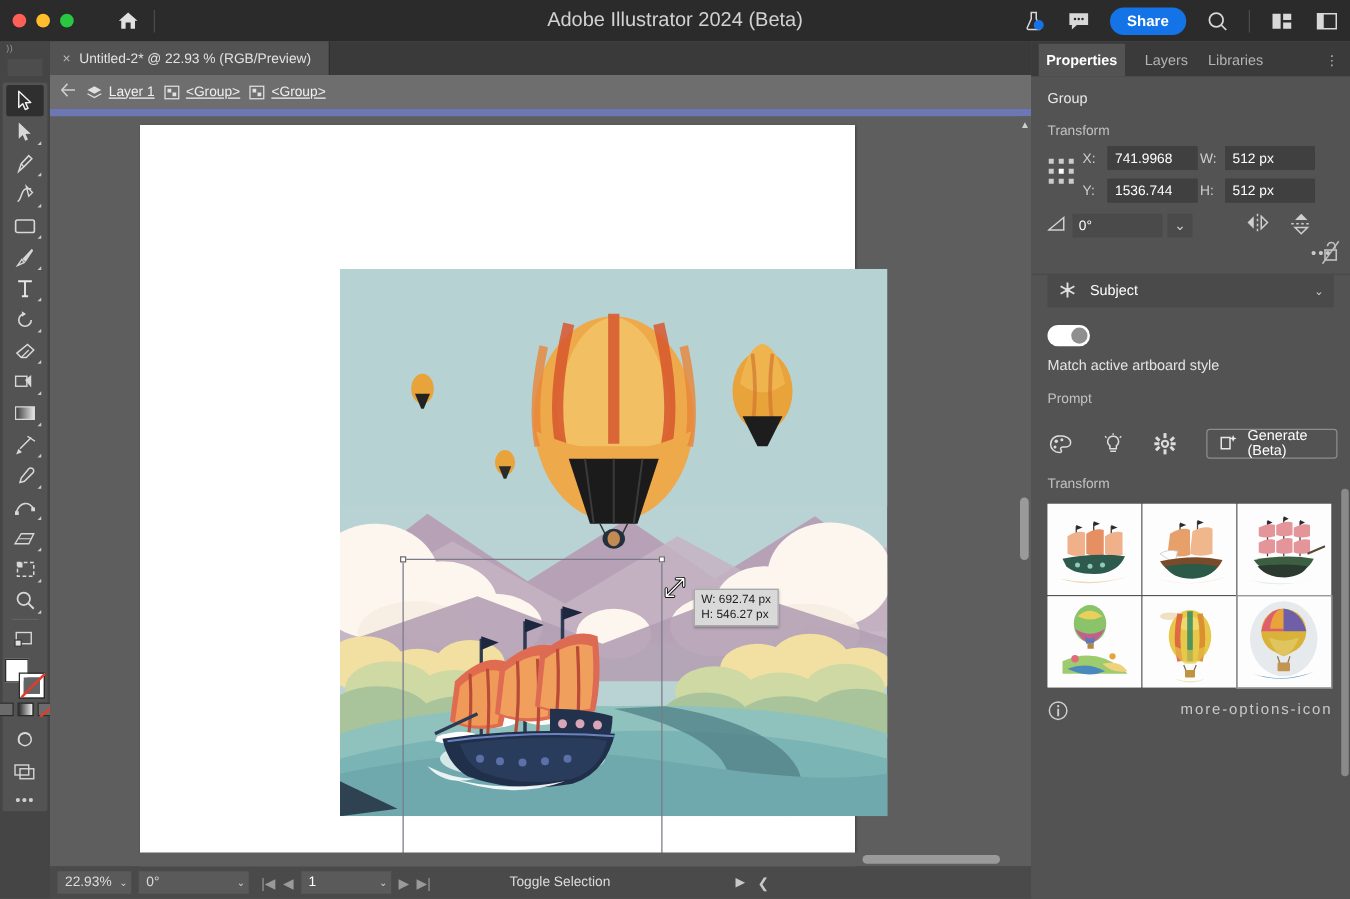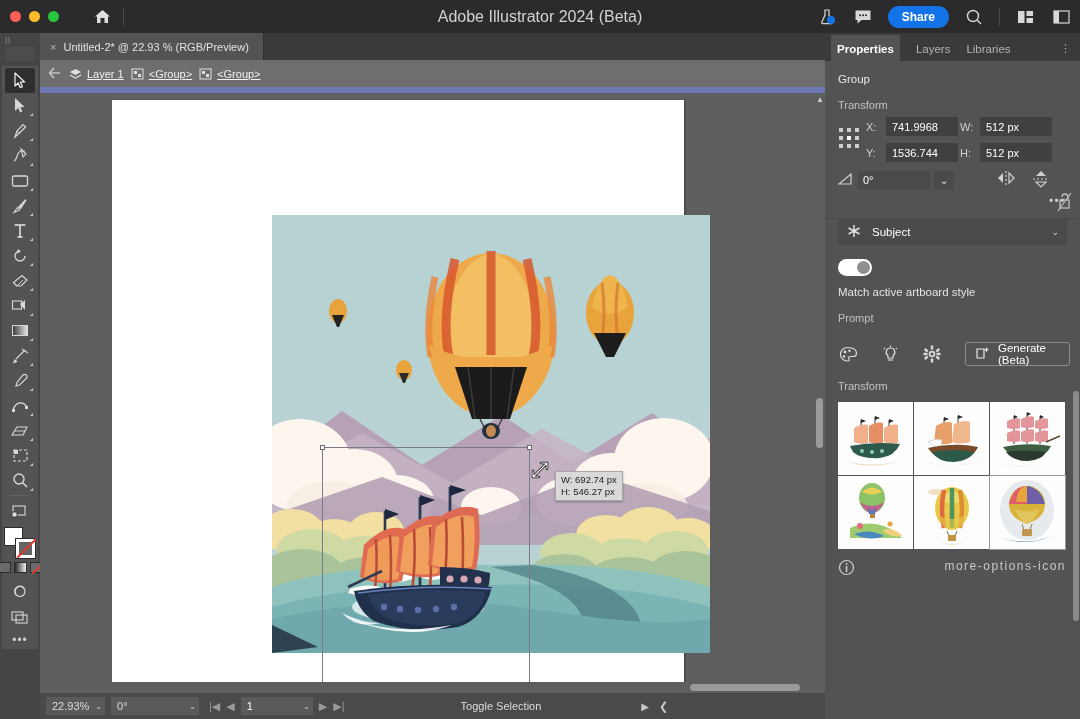--- a/index.html
+++ b/index.html
@@ -190,21 +190,21 @@
     position: absolute; left: 40px; bottom: 0; width: 785px; height: 26px;
     background: #4a4a4a; display: flex; align-items: center;
     font-size: 11px; color: #dcdcdc;
   }
   .sb-field {
     display:flex; align-items:center; height:18px; background:#5a5a5a;
     margin-left: 6px; padding: 0 3px 0 6px; min-width: 52px; cursor: pointer;
   }
   .sb-caret { margin-left: 6px; font-size: 8px; color: #d0d0d0; }
   .sb-navgroup { display:flex; align-items:center; gap:6px; margin-left:10px; color:#9a9a9a;}
-  .sb-toggle { margin-left: 116px; cursor: pointer; }
+  .sb-toggle { margin-left: 63px; cursor: pointer; }
   .sb-arrow { margin-left: 100px; color:#c9c9c9; cursor:pointer; font-size:10px;}
   .sb-hscroll {
     position:absolute; right: 0; bottom: 26px; width: 785px; height: 11px;
     background:#5e5e5e;
   }
   .sb-hscroll .thumb {
     position:absolute; left:650px; top:2px; width:110px; height:7px;
     background:#9a9a9a; border-radius:4px;
   }
 

